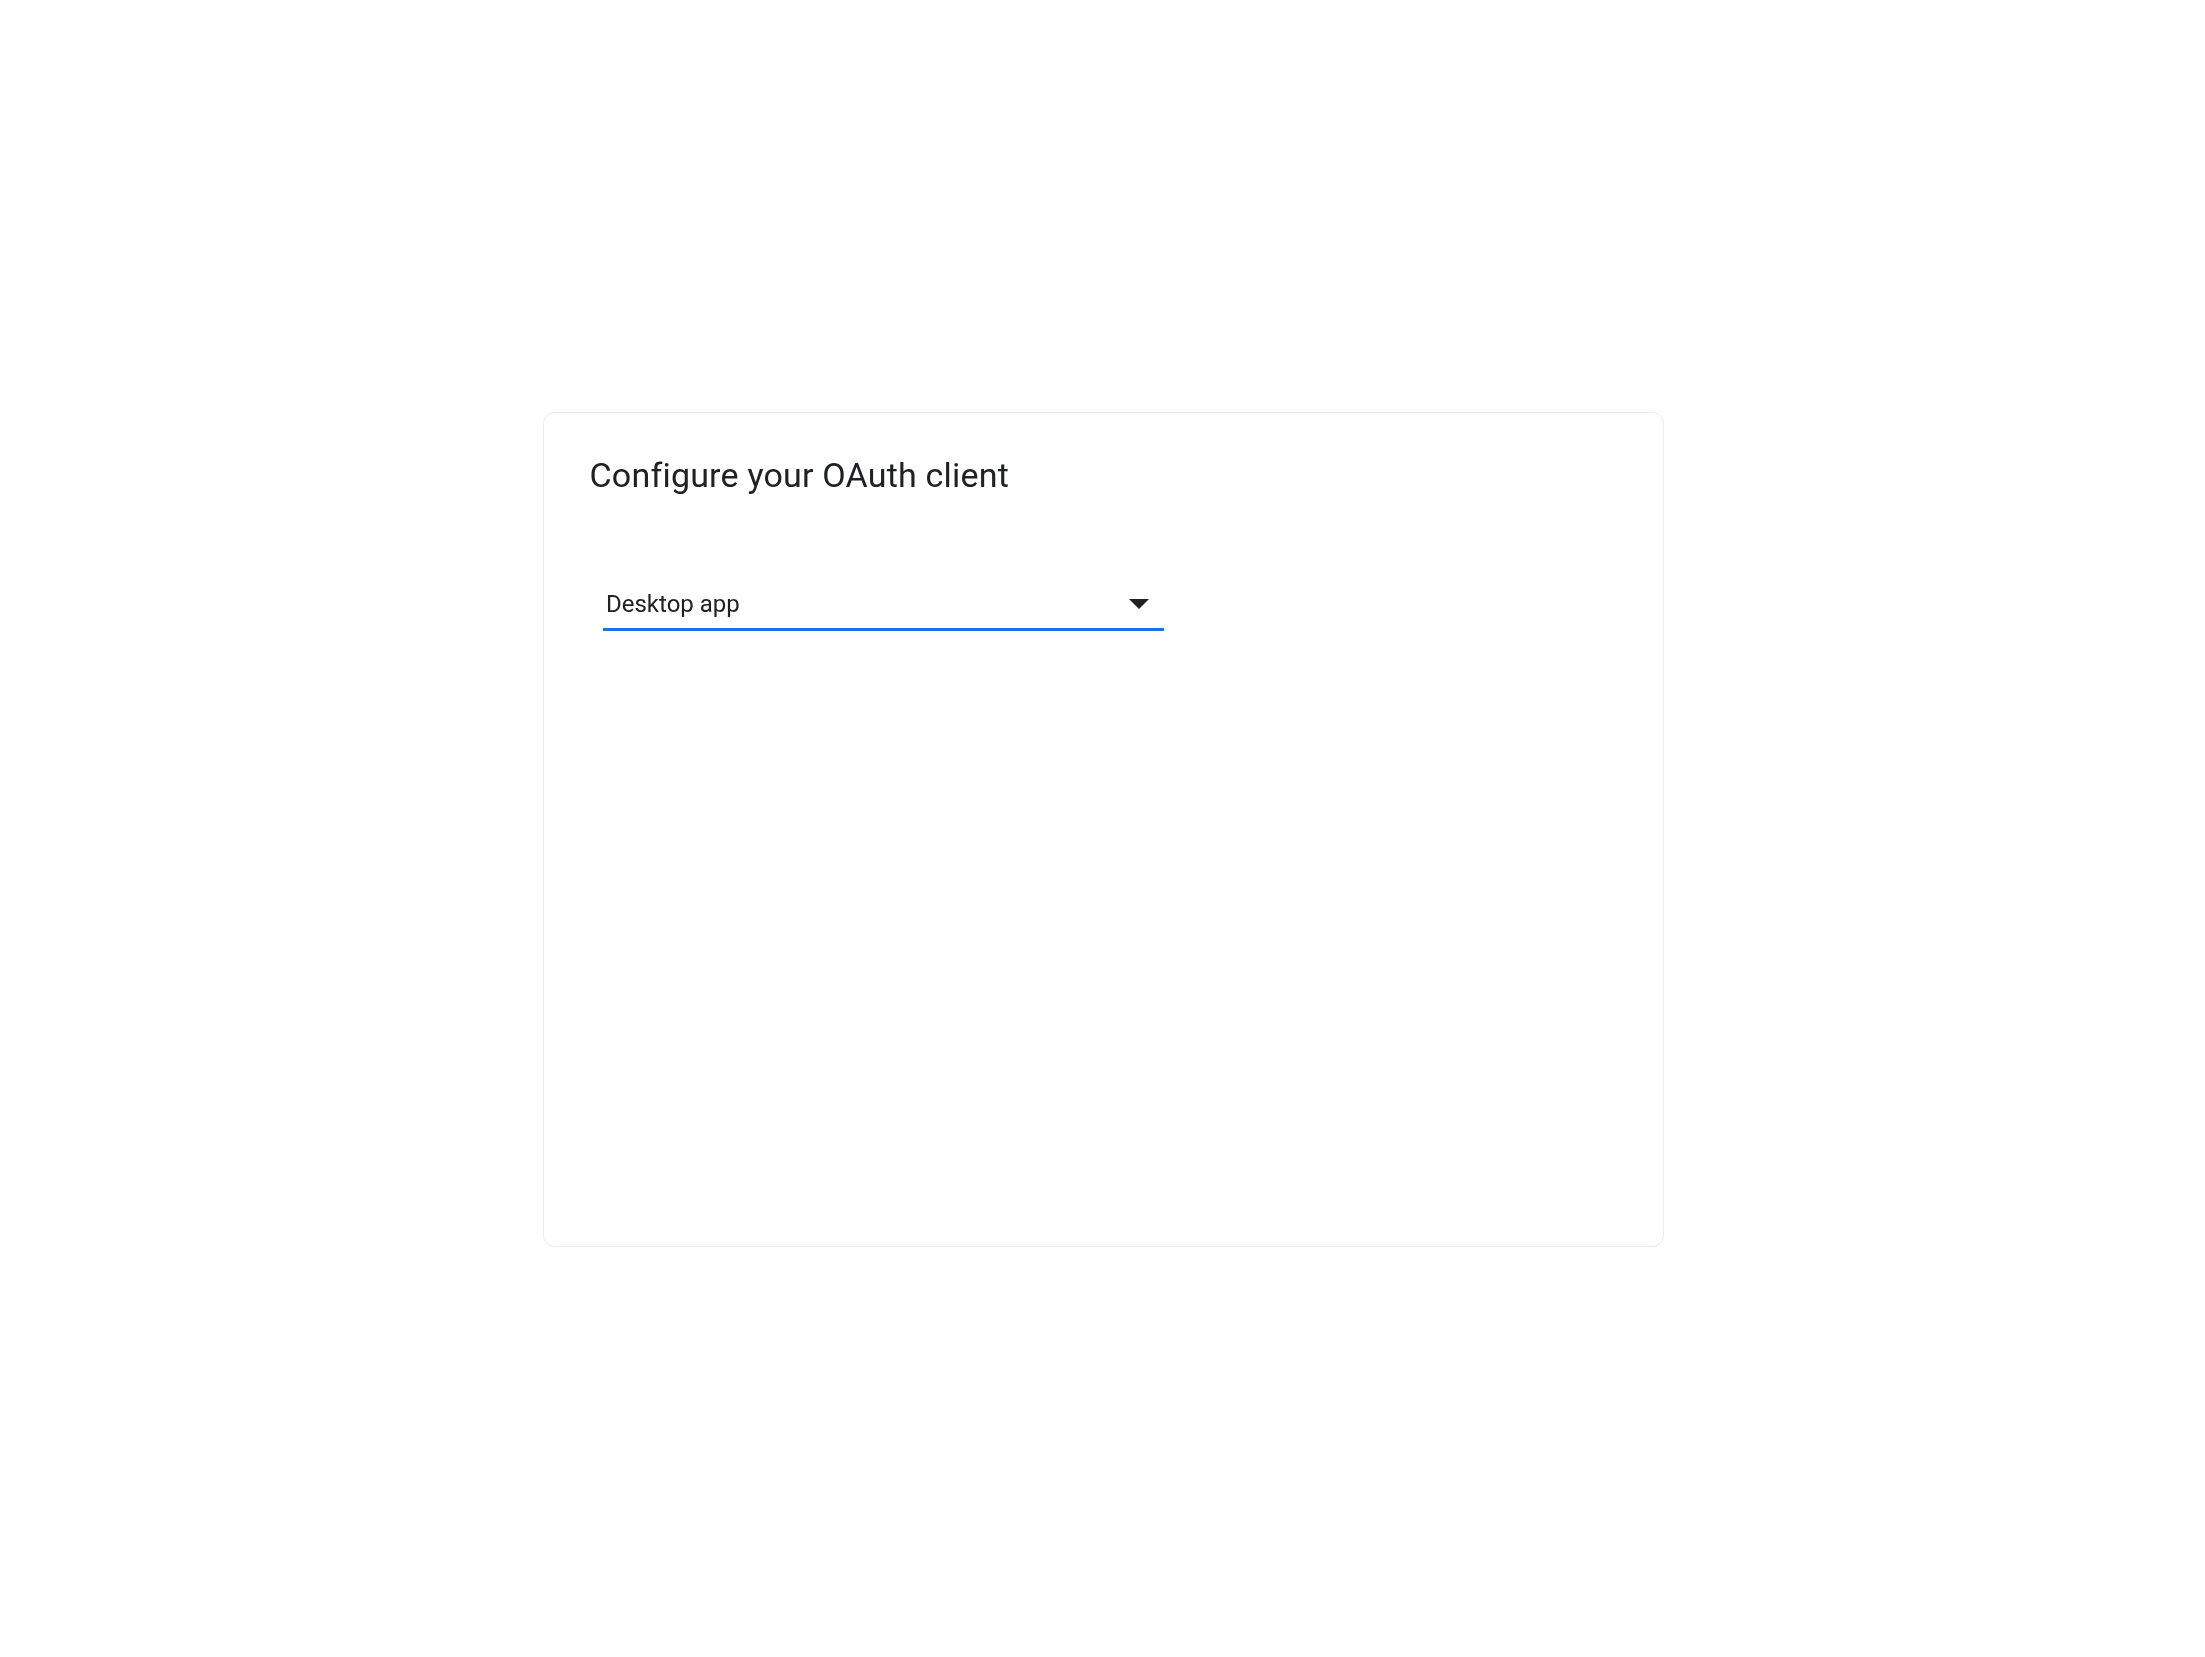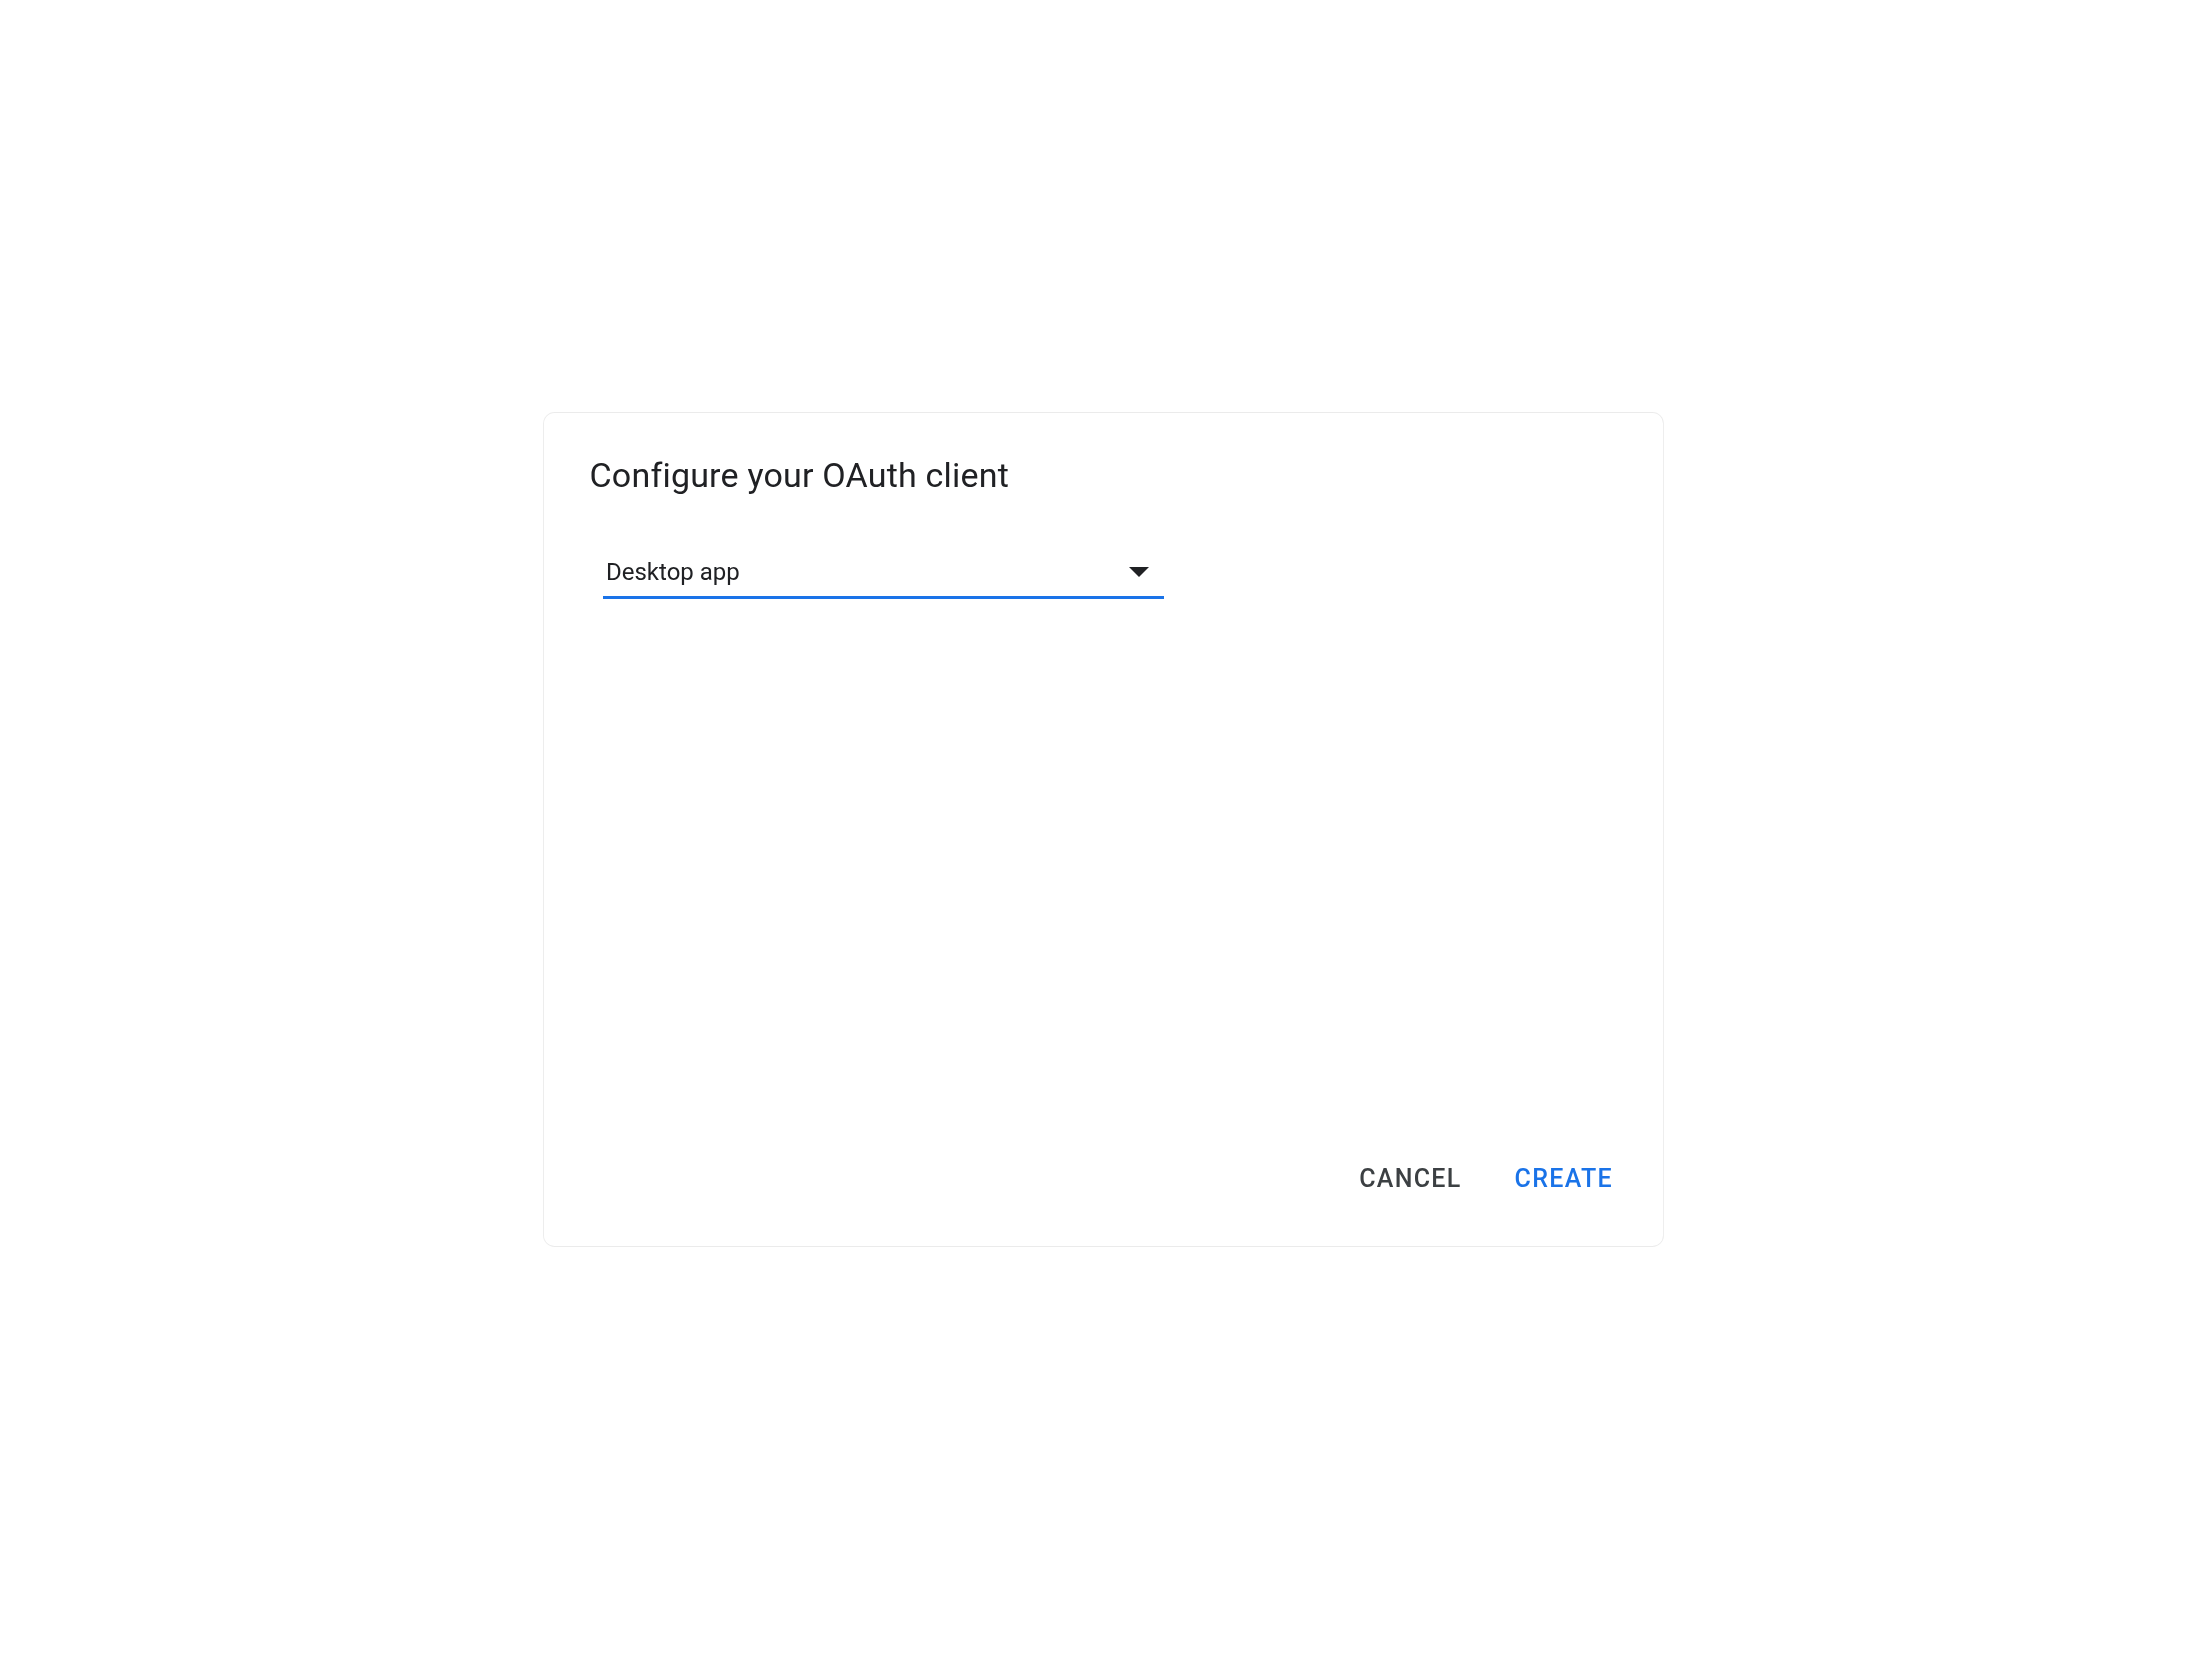--- a/index.html
+++ b/index.html
@@ -21,20 +21,21 @@
     .dialog {
       width: 1119px;
       height: 833px;
       background: #ffffff;
       border-radius: 10.6px;
       position: relative;
       padding: 42px 46px;
       display: flex;
       flex-direction: column;
       box-shadow: 0 0 0 0.9px rgba(0,0,0,0.08);
+      gap: 32px;
     }
     
     .dialog-title {
       font-size: 34px;
       font-weight: 400;
       color: #202124;
       margin-bottom: 56px;
       letter-spacing: 0.2px;
     }
     
@@ -110,18 +111,14 @@
 
   <div class="select-container">
     <div class="select-field">
       <span class="select-value">Desktop app</span>
       <span class="dropdown-icon"></span>
     </div>
   </div>
 
   <div class="spacer"></div>
 
-  <div class="dialog-actions">
-    <button class="btn btn-cancel">CANCEL</button>
-    <button class="btn btn-create">CREATE</button>
-  </div>
 </div>
 
 
 </body></html>

